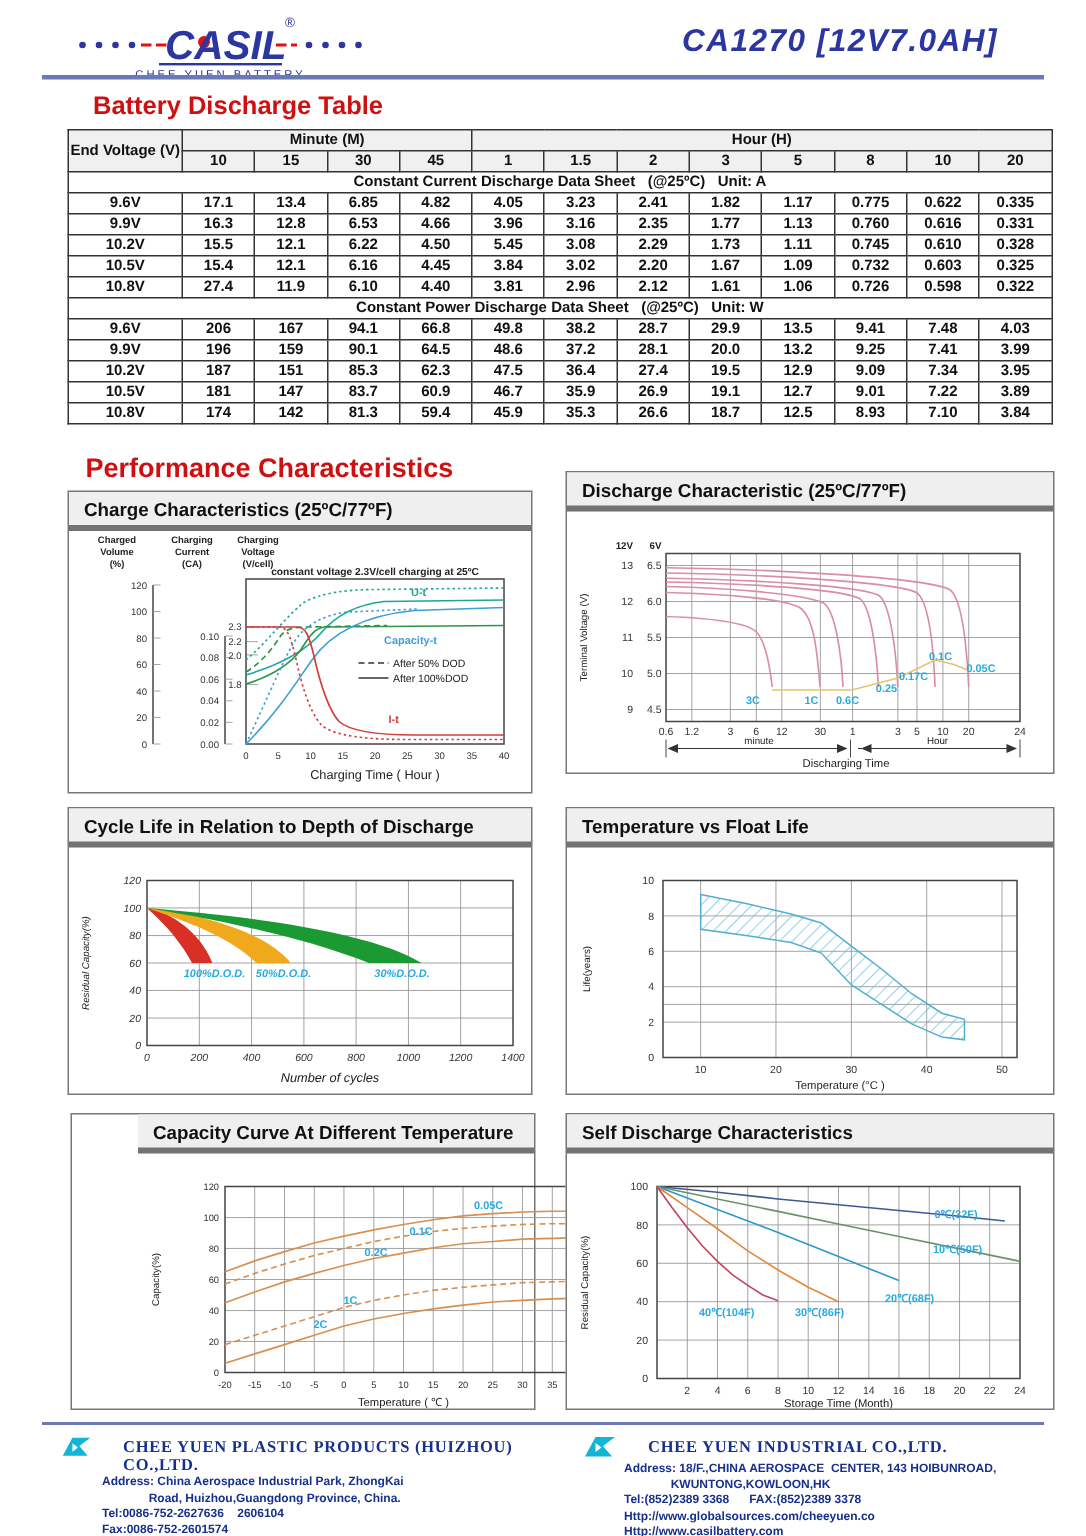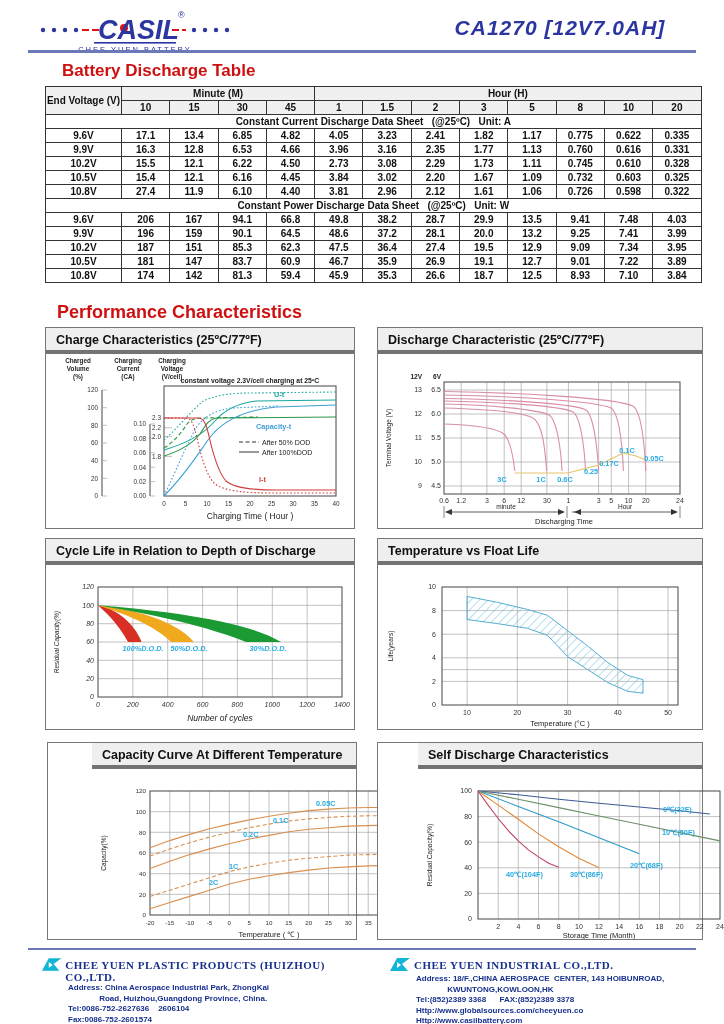--- a/index.html
+++ b/index.html
@@ -1,20 +1,20 @@
 <!DOCTYPE html>
 <html><head>
 <meta charset="utf-8">
 <style>
   * { margin:0; padding:0; box-sizing:border-box; }
   body { background:#888; font-family:"Liberation Sans", sans-serif; }
   .page { position:relative; width:724px; height:1024px; background:#ffffff; margin:0 auto; overflow:hidden; }
 
   
-  .brand-block { position:absolute; left:38px; top:6px; width:200px; height:48px; }
+  .brand-block { position:absolute; left:50px; top:6px; width:200px; height:48px; }
   .model { position:absolute; left:420px; top:16px; width:280px; text-align:center;
            font-size:21px; font-weight:800; color:#2b36a0; letter-spacing:1px; font-style:italic; }
   .hrule { position:absolute; left:28px; width:668px; height:3px; background:#6b79b8; }
   .hrule.top { top:50px; }
   .hrule.bottom { top:948px; height:2px; }
 
   .section-title { position:absolute; font-weight:bold; color:#cf1010; }
   .title-table { left:62px; top:61px; font-size:17px; }
   .title-perf  { left:57px; top:302px; font-size:18px; }
 
@@ -47,21 +47,21 @@
   .dashed { stroke-dasharray:4,2.5; }
   .dotted { stroke-dasharray:1.6,2; }
 
   .ov-label { position:absolute; font-size:6.3px; font-weight:bold; color:#222;
               white-space:pre-wrap; text-align:center; line-height:1.25; }
 
   
   .foot-block { position:absolute; top:956px; color:#17308e; }
   .foot-left { left:40px; width:330px; }
   .foot-right { left:388px; width:330px; }
-  .foot-head { display:flex; align-items:flex-start; gap:2px; }
+  .foot-head { display:flex; align-items:flex-start; gap:20px; }
   .foot-name { font-family:"Liberation Serif", serif; font-weight:bold; font-size:11px;
                letter-spacing:0.5px; padding-top:3px; }
   .foot-lines { font-size:8px; font-weight:600; line-height:1.32; white-space:pre-wrap; padding-left:28px; }
 </style>
 </head>
 <body>
 
 <div class="page" data-name="datasheet-page">
 
   <div class="brand-block" data-name="brand-logo">
@@ -153,21 +153,21 @@
           <td data-name="table-cell">0.760</td>
           <td data-name="table-cell">0.616</td>
           <td data-name="table-cell">0.331</td>
         </tr>
         <tr data-name="table-row">
           <td class="rowlabel" data-name="row-label">10.2V</td>
           <td data-name="table-cell">15.5</td>
           <td data-name="table-cell">12.1</td>
           <td data-name="table-cell">6.22</td>
           <td data-name="table-cell">4.50</td>
-          <td data-name="table-cell">2.73</td>
+          <td data-name="table-cell">5.45</td>
           <td data-name="table-cell">3.08</td>
           <td data-name="table-cell">2.29</td>
           <td data-name="table-cell">1.73</td>
           <td data-name="table-cell">1.11</td>
           <td data-name="table-cell">0.745</td>
           <td data-name="table-cell">0.610</td>
           <td data-name="table-cell">0.328</td>
         </tr>
         <tr data-name="table-row">
           <td class="rowlabel" data-name="row-label">10.5V</td>
@@ -361,21 +361,21 @@
             <text class="tick" data-name="tick-label" x="225.5" y="152" text-anchor="middle">25</text>
             <text class="tick" data-name="tick-label" x="247.0" y="152" text-anchor="middle">30</text>
             <text class="tick" data-name="tick-label" x="268.5" y="152" text-anchor="middle">35</text>
             <text class="tick" data-name="tick-label" x="290.0" y="152" text-anchor="middle">40</text>
           </g>
         <text x="204" y="165" text-anchor="middle" class="axlabel" style="font-size:8.5px" data-name="charge-x-label">Charging Time ( Hour )</text>
       </svg>
     </div>
   </div>
 
-  <div class="panel" style="left:377px; top:327px; width:326px; height:202px;" data-name="discharge-characteristic-panel">
+  <div class="panel" style="left:377px; top:314px; width:326px; height:202px;" data-name="discharge-characteristic-panel">
     <div class="panel-title" data-name="panel-title">Discharge Characteristic (25ºC/77ºF)</div>
     <div class="panel-body" style="height:174px;">
       <svg width="324" height="174" viewBox="0 0 324 174" data-name="discharge-characteristic-chart">
         <text x="44" y="25" text-anchor="end" class="axlabel-sm" font-weight="bold" data-name="y-header-12v">12V</text>
         <text x="63" y="25" text-anchor="end" class="axlabel-sm" font-weight="bold" data-name="y-header-6v">6V</text>
         <text transform="translate(13,84) rotate(-90)" text-anchor="middle" class="axlabel-sm" data-name="discharge-y-label">Terminal Voltage (V)</text>
         <g data-name="y-ticks-12v">
             <text class="tick" data-name="tick-label" x="44" y="134.4" text-anchor="end">9</text>
             <text class="tick" data-name="tick-label" x="44" y="110.4" text-anchor="end">10</text>
             <text class="tick" data-name="tick-label" x="44" y="86.4" text-anchor="end">11</text>
@@ -559,21 +559,21 @@
             <text class="tick" data-name="tick-label" x="236.5" y="156" text-anchor="middle">25</text>
             <text class="tick" data-name="tick-label" x="256.3" y="156" text-anchor="middle">30</text>
             <text class="tick" data-name="tick-label" x="276.2" y="156" text-anchor="middle">35</text>
             <text class="tick" data-name="tick-label" x="296.0" y="156" text-anchor="middle">40</text>
           </g>
         <text x="177" y="168" text-anchor="middle" class="axlabel" data-name="captemp-x-label">Temperature ( ℃ )</text>
       </svg>
     </div>
   </div>
 
-  <div class="panel" style="left:377px; top:742px; width:326px; height:198px;padding-left:40px;" data-name="self-discharge-panel">
+  <div class="panel" style="left:377px; top:742px; width:326px; height:198px;" data-name="self-discharge-panel">
     <div class="panel-title" data-name="panel-title">Self Discharge Characteristics</div>
     <div class="panel-body" style="height:170px;">
       <svg width="324" height="170" viewBox="0 0 324 170" data-name="self-discharge-chart">
         <text transform="translate(14,86) rotate(-90)" text-anchor="middle" class="axlabel-sm" data-name="selfdis-y-label">Residual Capacity(%)</text>
         <g data-name="selfdis-y-ticks">
             <text class="tick" data-name="tick-label" x="54" y="152.4" text-anchor="end">0</text>
             <text class="tick" data-name="tick-label" x="54" y="126.8" text-anchor="end">20</text>
             <text class="tick" data-name="tick-label" x="54" y="101.2" text-anchor="end">40</text>
             <text class="tick" data-name="tick-label" x="54" y="75.6" text-anchor="end">60</text>
             <text class="tick" data-name="tick-label" x="54" y="50.0" text-anchor="end">80</text>

